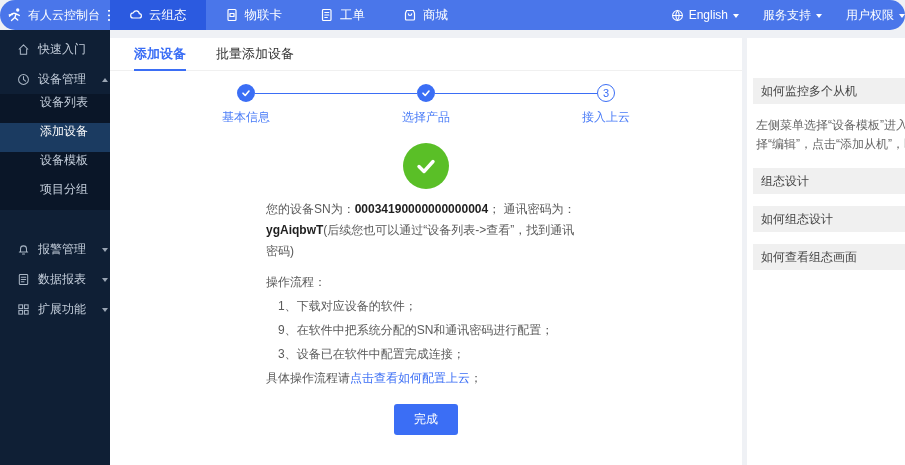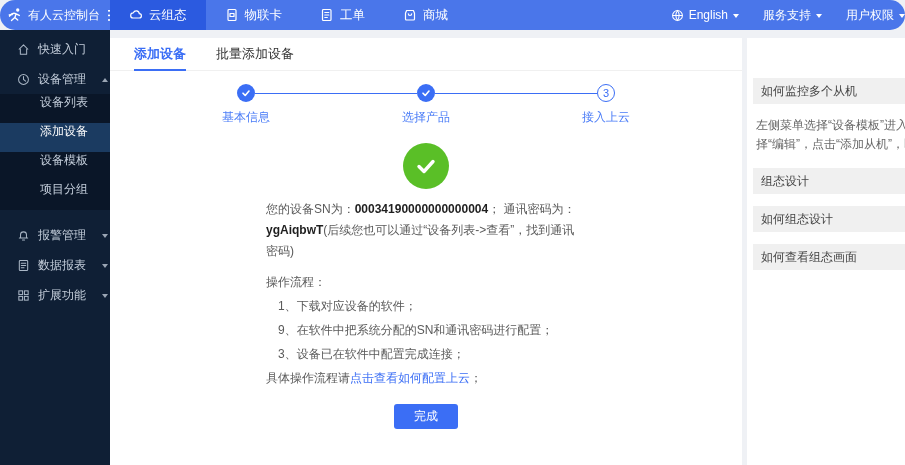--- a/index.html
+++ b/index.html
@@ -56,21 +56,21 @@
   .step-label{text-align:center;margin-top:7px;font-size:12px;color:#4a7cf7;}
   
   .success{width:46px;height:46px;border-radius:50%;background:var(--success-green);
            margin:17px auto 0;display:flex;align-items:center;justify-content:center;}
   .result{width:320px;margin:10px auto 0;font-size:12px;color:#5a5a5a;line-height:21px;}
   .result b{color:#1f1f1f;}
   .flow-title{margin-top:10px;}
   .flow-item{padding-left:12px;margin-top:3px;}
   .detail-line{margin-top:3px;}
   .link{color:var(--accent);cursor:pointer;}
-  .finish-btn{display:block;margin:15px auto 0;width:64px;height:25px;background:var(--accent);
+  .finish-btn{display:block;margin:15px auto 0;width:64px;height:31px;background:var(--accent);
               color:#fff;border:none;border-radius:3px;font-size:12px;cursor:pointer;
               font-family:"Liberation Sans","DejaVu Sans",sans-serif;}
   
   .help{width:300px;flex:0 0 300px;margin-left:5px;margin-top:8px;background:#fff;padding:40px 10px 0 6px;}
   .help-bar{background:var(--help-bar-bg);height:26px;line-height:26px;padding:0 8px;font-size:12px;
             color:#444;margin-bottom:12px;cursor:pointer;white-space:nowrap;overflow:hidden;}
   .help-body{font-size:12px;color:#666;line-height:19px;padding:0 8px 14px 3px;}
   svg{display:block;}
 </style>
 </head>
@@ -181,21 +181,21 @@
       <div class="sub-item active">
         <span>添加设备</span>
       </div>
       <div class="sub-item">
         <span>设备模板</span>
       </div>
       <div class="sub-item">
         <span>项目分组</span>
       </div>
     </div>
-    <div class="side-item" style="margin-top:10px">
+    <div class="side-item" style="margin-top:24px">
       <span class="side-icon">
         <svg width="13" height="13" viewBox="0 0 14 14" fill="none" stroke="currentColor" stroke-width="1.1" stroke-linecap="round" stroke-linejoin="round">
           <path d="M3.8 9.8 V6.3 a3.2 3.2 0 0 1 6.4 0 V9.8 M2.5 9.8 h9 M5.9 11.8 h2.2"></path>
         </svg>
       </span>
       <span>报警管理</span>
       <span class="spacer"></span>
       <span class="caret dark"></span>
     </div>
     <div class="side-item">

